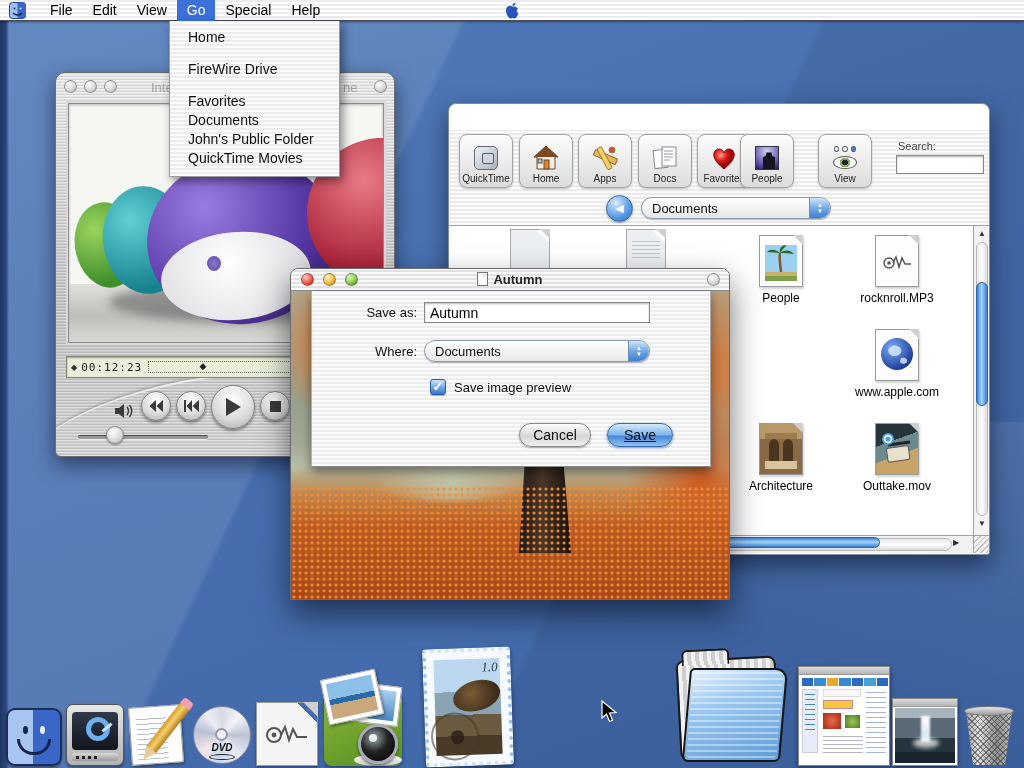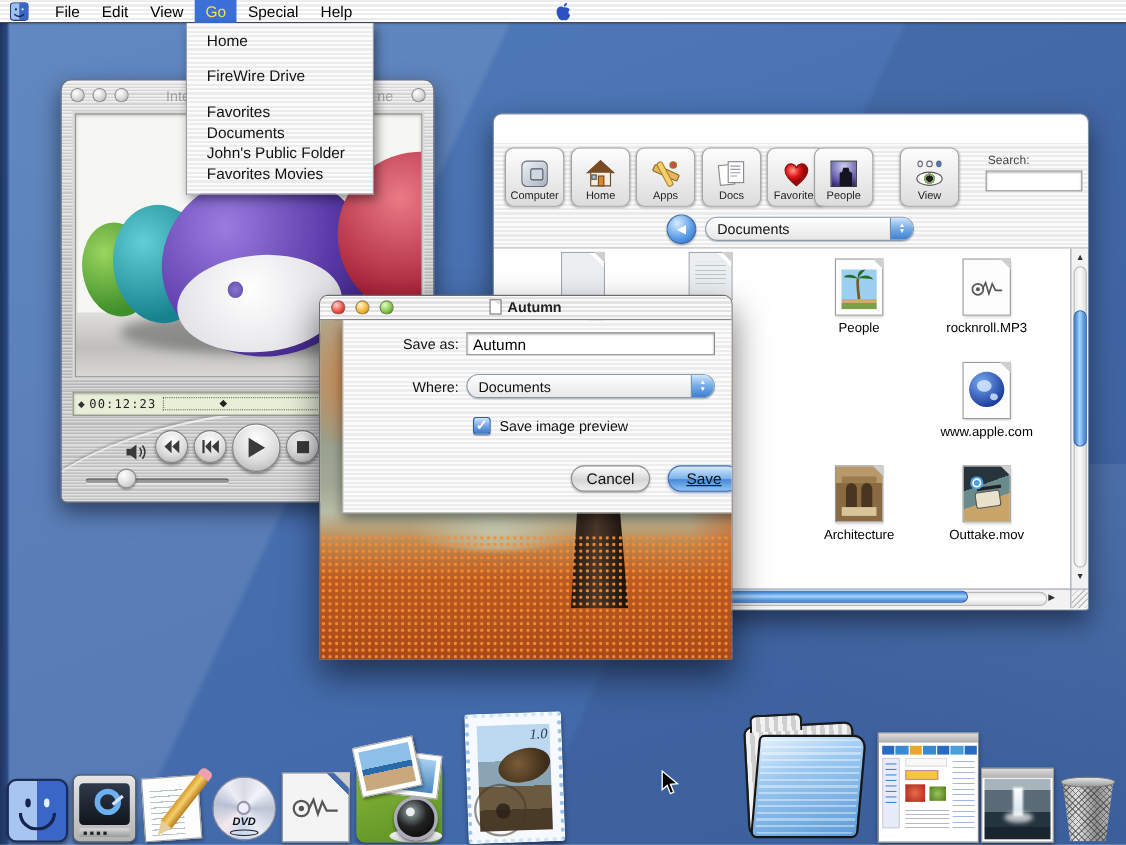--- a/index.html
+++ b/index.html
@@ -14,21 +14,21 @@
          background:linear-gradient(205deg, rgba(255,255,255,.09), rgba(255,255,255,0) 55%); }
   .wp-left { position:absolute; left:0; top:0; width:9px; height:100%; background:linear-gradient(90deg,#1d3560,#2b477e 70%,rgba(43,71,126,0)); }
 
   
   #menubar { position:absolute; left:0; top:0; width:1024px; height:21px; z-index:100;
              background:repeating-linear-gradient(0deg,#ffffff 0 2px,#ededed 2px 4px);
              border-bottom:1px solid #4a4a5a; box-shadow:0 1px 2px rgba(0,0,20,.45);
              display:flex; align-items:center; font-size:14px; color:#000; }
   .appicon { width:17px; height:17px; margin:0 14px 0 9px; }
   .menu-item { padding:0 10px; height:21px; line-height:21px; }
-  .menu-item.hl { background:#3a70d8; color:#fde047; }
+  .menu-item.hl { background:#3a70d8; color:#ffffff; }
   .apple-center { position:absolute; left:503px; top:1px; width:19px; height:19px; }
 
   
   #gomenu { position:absolute; left:169px; top:21px; width:171px; z-index:100;
             background:repeating-linear-gradient(0deg,#fbfbfb 0 2px,#ececec 2px 4px);
             border:1px solid #9a9aa2; border-top:none; box-shadow:3px 4px 9px rgba(0,0,0,.45);
             padding:7px 0 8px 0; font-size:14px; color:#111; }
   .gm-item { padding:1px 8px 1px 18px; line-height:17px; white-space:nowrap; }
   .gm-gap { height:13px; }
 
@@ -123,21 +123,21 @@
   .ic-computer::after { content:""; position:absolute; left:7px; top:6px; width:10px; height:9px; background:#cfd8e2; border:1px solid #556; border-radius:2px; }
   .ic-people { position:absolute; inset:2px; background:radial-gradient(circle at 50% 20%, #cfd0f0, #5a50a8 70%, #201c50); border:1px solid #334; }
   .ic-people::after { content:""; position:absolute; left:7px; top:4px; width:12px; height:18px; background:#141420;
                       border-radius:6px 6px 0 0; box-shadow:0 -7px 0 -2px #141420; clip-path:polygon(0 100%,100% 100%,100% 35%,78% 28%,70% 8%,30% 8%,22% 28%,0 35%); }
   .ic-eye { position:absolute; left:2px; top:12px; width:24px; height:13px; border-radius:50%; background:radial-gradient(circle at 50% 50%, #222 0 3px, #8a6 3px 5px, #fff 5px); border:1px solid #555; }
   .ic-eye-dots { position:absolute; left:3px; top:2px; width:22px; height:6px; display:flex; gap:3px; }
   .ic-eye-dots i { width:6px; height:6px; border-radius:50%; border:1px solid #667; background:#f4f4f4; }
   .ic-eye-dots i.blue { background:#3a7fd8; }
 
   
-  #autumn { position:absolute; left:290px; top:268px; width:376px; height:332px; z-index:30;
+  #autumn { position:absolute; left:290px; top:268px; width:440px; height:332px; z-index:30;
             border-radius:8px 8px 2px 2px; border:1px solid #6a6a70; overflow:hidden;
             box-shadow:0 14px 32px rgba(0,0,10,.55); }
   .a-titlebar { position:absolute; left:0; top:0; width:100%; height:22px;
                 background:repeating-linear-gradient(0deg,#fafafa 0 2px,#e2e2e2 2px 4px);
                 border-bottom:1px solid #8a8a92; }
   .a-title { position:absolute; width:100%; top:3px; text-align:center; font-size:13px; font-weight:bold; color:#222; }
   .a-doc-ic { display:inline-block; width:11px; height:14px; background:#fff; border:1px solid #777; vertical-align:-2px; margin-right:5px;
               background:linear-gradient(225deg, transparent 0 4px, #fff 4px); }
   .a-scene { position:absolute; left:0; top:22px; width:440px; height:310px; overflow:hidden;
              background:linear-gradient(180deg,#b0a890 0px,#98a08e 110px,#a2a896 150px,#b8bda6 175px,#c08448 205px,#bc5c22 235px,#a84818 310px); }
@@ -341,21 +341,21 @@
   <div class="qt-knob"></div>
 </div>
 
 <div id="finder">
   <div class="f-pinarea"></div>
 
   <div class="tb-btn" style="left:10px">
     <span class="tb-ic">
         <i class="ic-computer"></i>
       </span>
-    <span class="tb-label">Computer</span>
+    <span class="tb-label">QuickTime</span>
   </div>
   <div class="tb-btn" style="left:70px">
     <span class="tb-ic">
       <svg width="28" height="28" viewBox="0 0 28 28">
           <path d="M14 2 L26 13 H23 V25 H5 V13 H2 Z" fill="#f4ede2" stroke="#6a4a2a"></path>
           <path d="M14 2 L26 13 H2 Z" fill="#7a4a22"></path>
           <rect x="12" y="16" width="5" height="9" fill="#e08428" stroke="#6a4a2a"></rect>
           <rect x="6" y="15" width="4" height="4" fill="#9cc4e8" stroke="#6a4a2a"></rect>
         </svg>
     </span>
@@ -572,21 +572,21 @@
 </div>
 
 <div id="gomenu">
   <div class="gm-item">Home</div>
   <div class="gm-gap"></div>
   <div class="gm-item">FireWire Drive</div>
   <div class="gm-gap"></div>
   <div class="gm-item">Favorites</div>
   <div class="gm-item">Documents</div>
   <div class="gm-item">John's Public Folder</div>
-  <div class="gm-item">Favorites Movies</div>
+  <div class="gm-item">QuickTime Movies</div>
 </div>
 
 <div id="dock">
   <div class="di dock-finder">
     <i class="df-eye" style="left:15px;background:#14244c"></i>
     <i class="df-eye" style="right:15px;background:#e8f0ff"></i>
     <i class="df-smile"></i>
   </div>
   <div class="di dock-qt">
     <div class="dq-screen">

